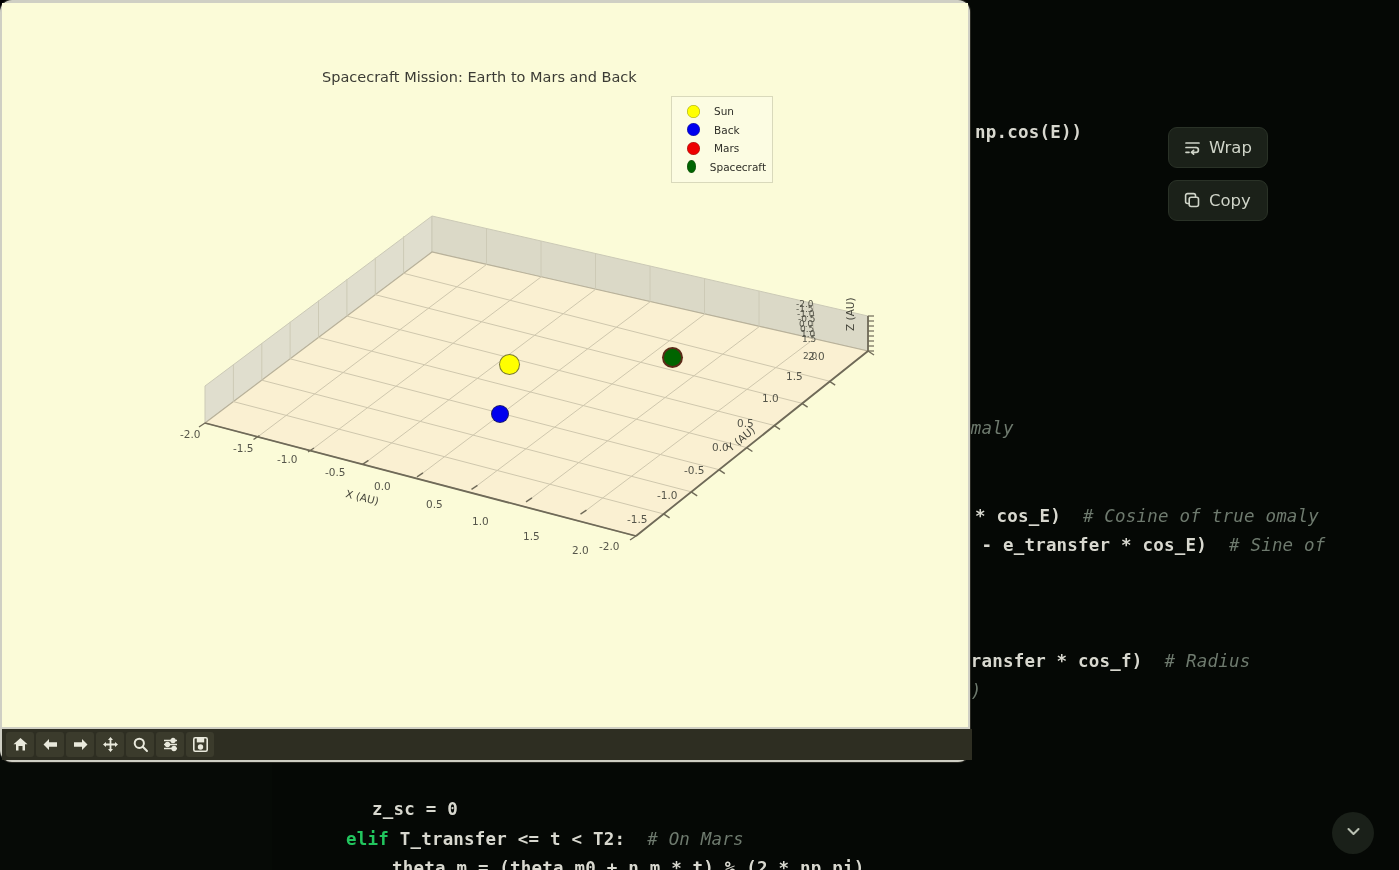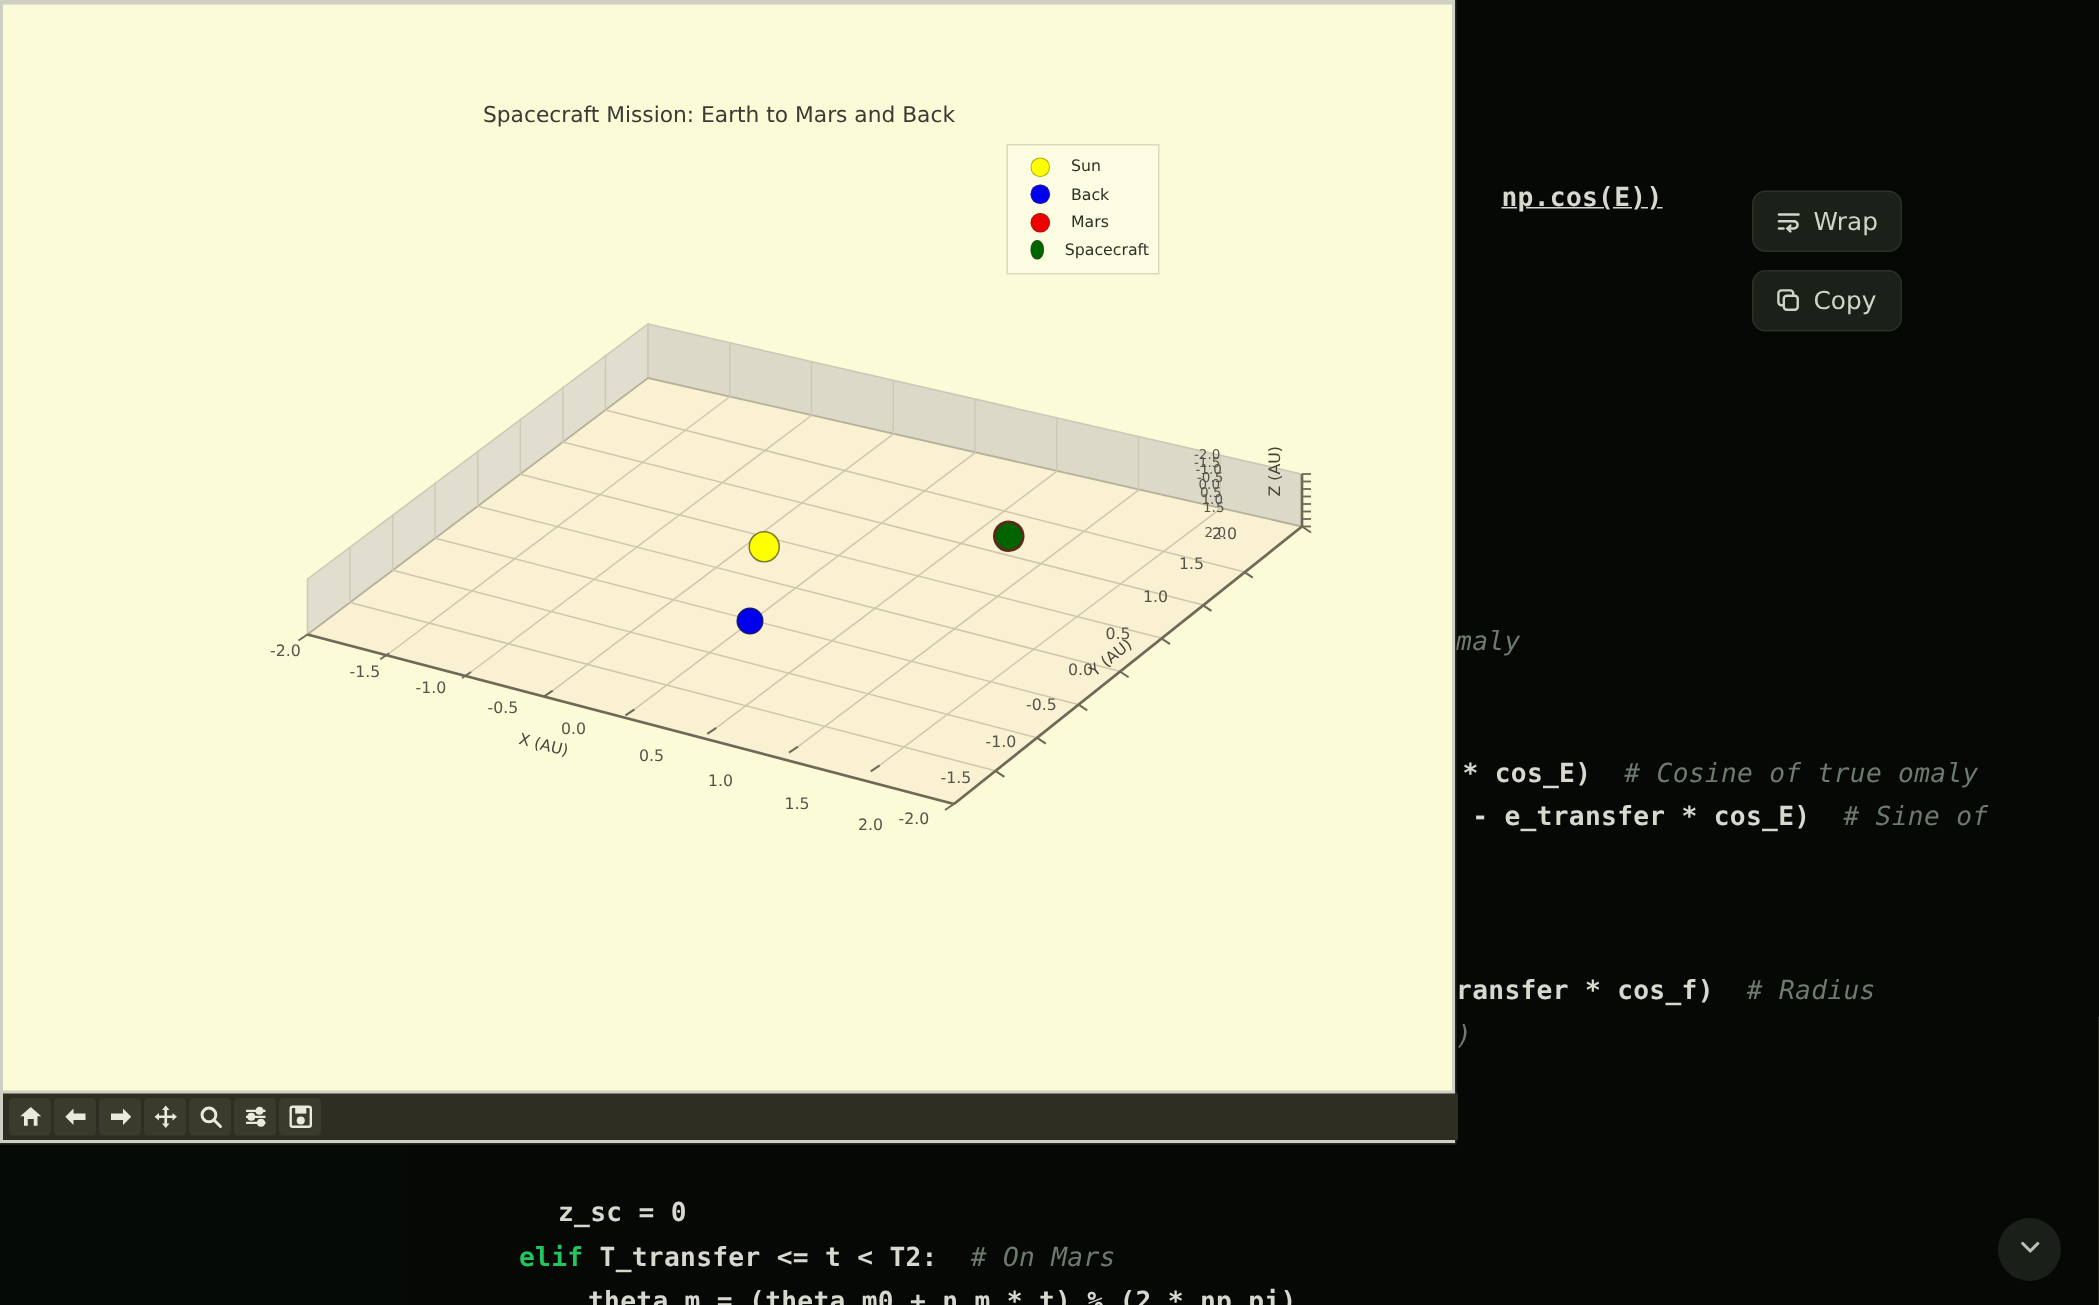--- a/index.html
+++ b/index.html
@@ -26,21 +26,21 @@
      border:1px solid #2a3227;box-sizing:border-box;}
   .cbtn svg{display:block;}
 
   
   #scroll-btn{position:absolute;left:1332px;top:812px;width:42px;height:42px;
       border-radius:50%;background:#1a2019;display:flex;align-items:center;
       justify-content:center;}
 
   
   #figure-window{position:absolute;left:0;top:0;width:970px;height:762px;
-      background:#cfcfc4;box-shadow:0 0 0 1px #2a2a24;}
+      background:#cfcfc4;box-shadow:0 0 0 1px #2a2a24;border-radius:12px;}
   #figure-canvas{position:absolute;left:2px;top:3px;width:966px;height:724px;
       background:#fbfbd8;overflow:hidden;}
 
   #plot-title{position:absolute;left:320px;top:66px;font-size:14.5px;
       color:#3b3b34;font-family:"DejaVu Sans","Liberation Sans",sans-serif;}
 
   
   #legend{position:absolute;left:669px;top:93px;width:102px;
       border:1px solid #d9d9bb;background:#fcfce2;padding:5px 6px 6px 6px;
       box-sizing:border-box;}
@@ -64,21 +64,21 @@
       border-radius:3px;background:#3b3b2c;}
   .tb-btn svg{display:block;}
 </style>
 </head>
 <body>
 
 <div id="app-root">
   <div id="code-backdrop"></div>
   <div id="code-backdrop2"></div>
 
-  <div class="code-line" style="left:1001px;top:122px;text-decoration:underline;">np.cos(E))</div>
+  <div class="code-line" style="left:975px;top:122px;">np.cos(E))</div>
 
   <div class="code-line cm" style="left:960px;top:418px;">omaly</div>
 
   <div class="code-line" style="left:975px;top:506px;"><span>* cos_E)</span><span class="cm" style="margin-left:22px;"># Cosine of true omaly</span></div>
 
   <div class="code-line" style="left:960px;top:535px;"><span>t - e_transfer * cos_E)</span><span class="cm" style="margin-left:22px;text-align:center;"># Sine of</span></div>
 
   <div class="code-line" style="left:960px;top:651px;"><span>transfer * cos_f)</span><span class="cm" style="margin-left:22px;"># Radius</span></div>
 
   <div class="code-line cm" style="left:960px;top:681px;">d)</div>

